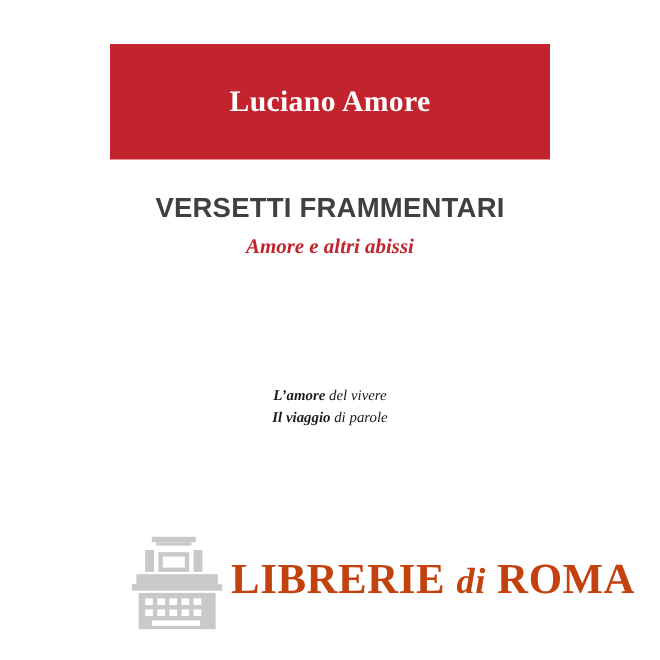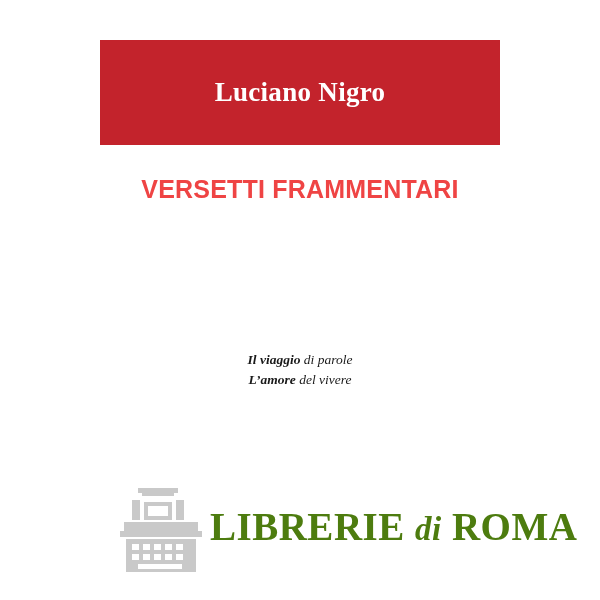--- a/index.html
+++ b/index.html
@@ -46,21 +46,21 @@
     letter-spacing: 0.3px;
   }
   .title-block {
     position: absolute;
     left: 0;
     top: 165px;
     width: 400px;
     text-align: center;
   }
   .main-title {
-    color: #ef4444;
+    color: #404040;
     font-family: "Liberation Sans", sans-serif;
     font-size: 25px;
     font-weight: bold;
     letter-spacing: 0.2px;
     line-height: 1.15;
   }
   .subtitle {
     margin-top: 10px;
     color: #c3232c;
     font-family: "Liberation Serif", serif;
@@ -115,54 +115,55 @@
     position: absolute;
     left: 0;
     top: 0;
     width: 86px;
     height: 88px;
   }
   .wm-text {
     position: absolute;
     left: 92px;
     top: 18px;
-    color: #4d7c0f;
+    color: #c2410c;
     font-family: "Liberation Serif", serif;
     font-size: 39px;
     font-weight: bold;
     letter-spacing: 0.5px;
     white-space: nowrap;
   }
   .wm-text .wm-di {
     font-style: italic;
     font-size: 33px;
     font-weight: bold;
   }
 </style>
 </head>
 <body>
 
 <div class="page">
 
   <div class="cover">
 
     <div class="author-band">
-      <span class="author-name">Luciano Nigro</span>
+      <span class="author-name">Luciano Amore</span>
     </div>
 
     <div class="title-block">
       <div class="main-title">VERSETTI FRAMMENTARI</div>
+      <div class="subtitle">Amore e altri abissi</div>
     </div>
 
     <div class="sections">
       <div class="line">
-        <span class="em">Il viaggio</span><span class="plain"> di parole</span>
+        <span class="em">L’amore</span><span class="plain"> del vivere</span>
       </div>
       <div class="line">
-        <span class="em">L’amore</span><span class="plain"> del vivere</span>
+        <span class="em">Il viaggio</span><span class="plain"> di parole</span>
       </div>
     </div>
 
 
   </div>
 
   <div class="watermark">
     <svg class="wm-icon" viewBox="0 0 86 88" aria-hidden="true">
       <g fill="#c9c9c9">
         <rect x="20" y="2" width="40" height="5"></rect>

